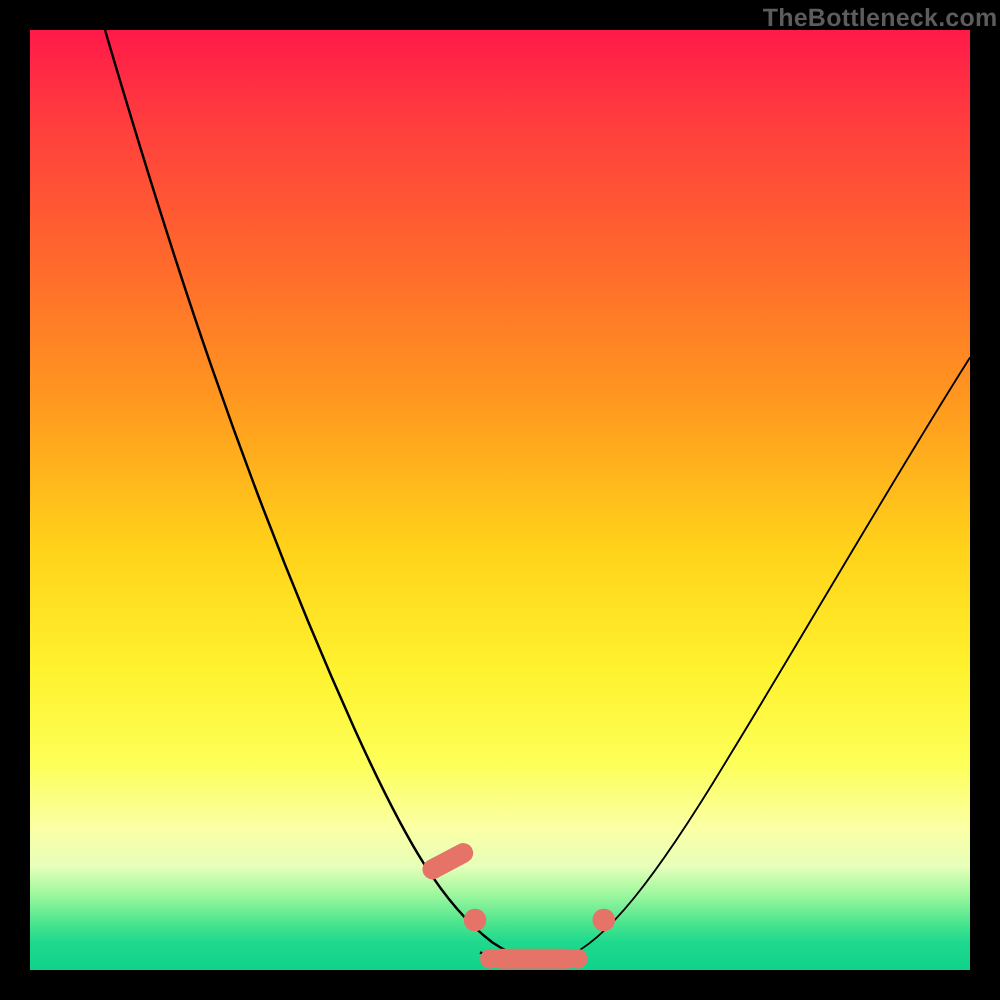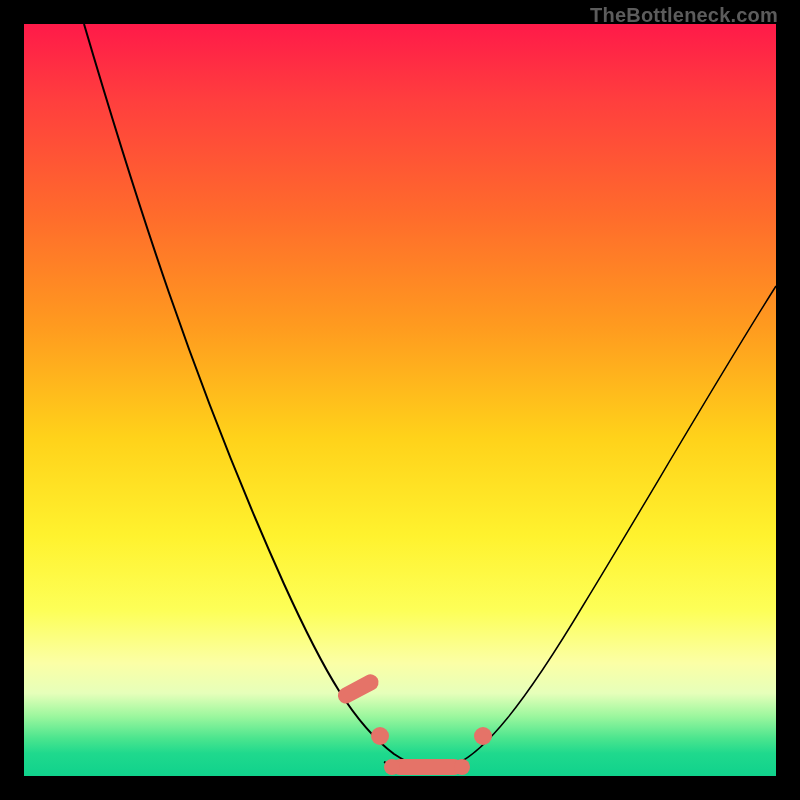--- a/index.html
+++ b/index.html
@@ -29,21 +29,21 @@
       #e6ffba 89%,
       #9df79e 92%,
       #4be58e 95%,
       #1fd98d 97%,
       #10d28c 100%
     );
   }
   .watermark {
     position: absolute;
     top: 4px;
-    right: 22px;
+    right: 2px;
     color: #5c5c5c;
     font-size: 20px;
     font-weight: 600;
     letter-spacing: 0.2px;
     z-index: 10;
   }
   svg.plot {
     position: absolute;
     left: 0;
     top: 0;

